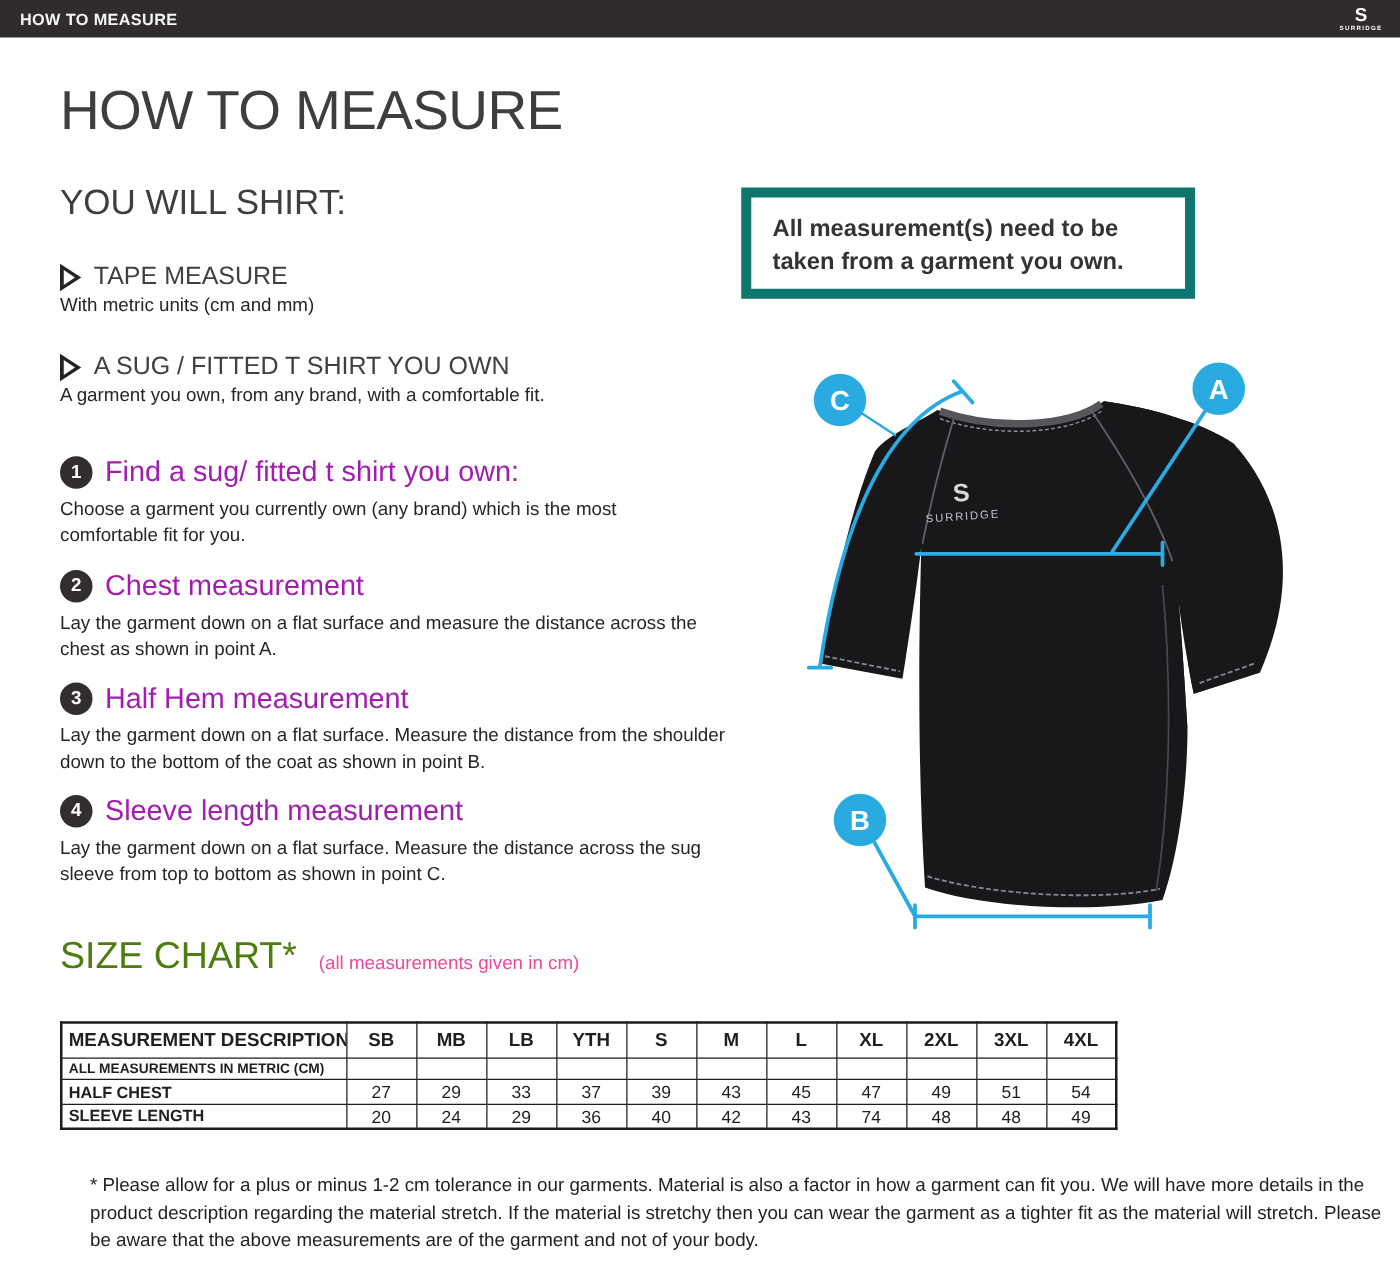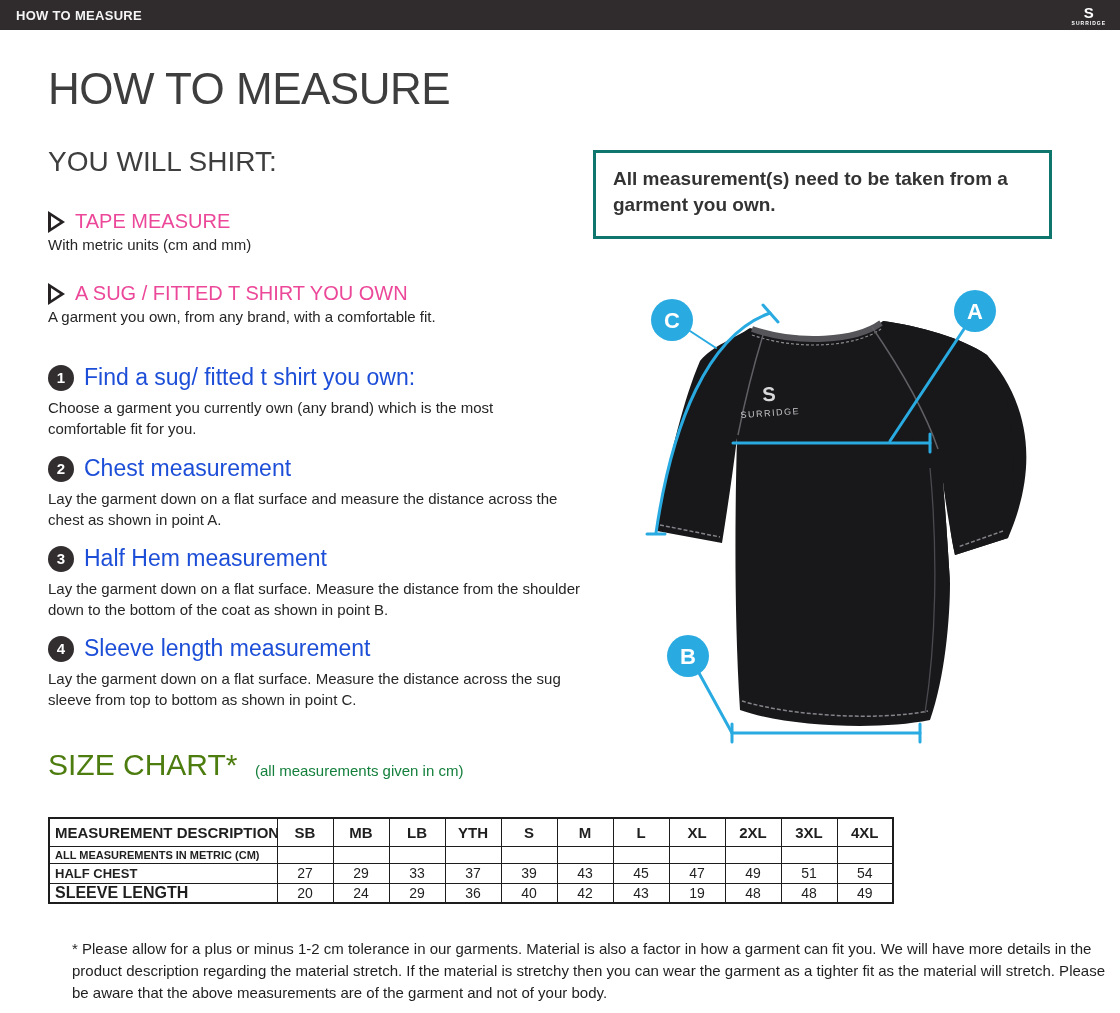--- a/index.html
+++ b/index.html
@@ -18,41 +18,41 @@
   
   .page-title { position:absolute; left:48px; top:64px; font-size:44px; font-weight:500; color:#3e3e3e; letter-spacing:-0.5px; }
   .need-heading { position:absolute; left:48px; top:146px; font-size:28px; font-weight:500; color:#3e3e3e; }
 
   .need-item { position:absolute; left:48px; width:540px; }
   .need-item .row { display:flex; align-items:center; gap:10px; }
   .tri-icon { width:0; height:0; border-top:11px solid transparent; border-bottom:11px solid transparent;
               border-left:17px solid #262223; position:relative; }
   .tri-icon::after { content:""; position:absolute; left:-14px; top:-6px; width:0; height:0;
               border-top:6px solid transparent; border-bottom:6px solid transparent; border-left:9px solid #fff; }
-  .need-title { font-size:20px; color:#ec4899; }
+  .need-title { font-size:20px; color:#404040; }
   .need-desc { font-size:15px; color:#262626; margin-top:3px; }
 
   .step { position:absolute; left:48px; width:548px; }
   .step .row { display:flex; align-items:center; gap:10px; }
   .step-badge { width:26px; height:26px; border-radius:50%; background:#322e2f; color:#fff;
                 font-size:15px; font-weight:bold; display:flex; align-items:center; justify-content:center; flex:0 0 26px; }
-  .step-title { font-size:23px; color:#1d4ed8; }
+  .step-title { font-size:23px; color:#a21caf; }
   .step-desc { font-size:15px; color:#262626; margin-top:6px; line-height:1.4; }
 
   
-  .note-box { position:absolute; left:593px; top:150px; width:459px; height:89px; border:3px solid #0f766e;
+  .note-box { position:absolute; left:593px; top:150px; width:363px; height:89px; border:8px solid #0f766e;
               padding:13px 17px; }
   .note-text { font-size:19px; font-weight:bold; color:#333; line-height:1.35; }
 
   
   .figure { position:absolute; left:600px; top:283px; width:510px; height:482px; }
 
   
   .size-chart-heading { position:absolute; left:48px; top:748px; font-size:30px; font-weight:500; color:#4d7c0f; }
-  .size-chart-sub { position:absolute; left:255px; top:762px; font-size:15px; color:#15803d; }
+  .size-chart-sub { position:absolute; left:255px; top:762px; font-size:15px; color:#ec4899; }
 
   table.size-chart { position:absolute; left:48px; top:817px; width:846px; border-collapse:collapse;
                      border:2px solid #1d1d1d; table-layout:fixed; }
   table.size-chart th, table.size-chart td { border:1px solid #1d1d1d; text-align:center; color:#1f1f1f; overflow:hidden; white-space:nowrap; }
   table.size-chart th { font-size:15px; font-weight:bold; height:28px; }
   table.size-chart th.desc-col, table.size-chart td.desc-col { text-align:left; padding-left:5px; }
   tr.metric-row td { height:17px; font-size:11px; font-weight:bold; }
   tr.data-row td { height:20px; font-size:14px; }
 
   .footnote { position:absolute; left:48px; top:938px; width:1045px; font-size:15px; color:#1f1f1f; line-height:1.47;margin-left:24px; }
@@ -248,29 +248,29 @@
           <td>37</td>
           <td>39</td>
           <td>43</td>
           <td>45</td>
           <td>47</td>
           <td>49</td>
           <td>51</td>
           <td>54</td>
         </tr>
         <tr class="data-row">
-          <td class="desc-col" style="font-weight: bold; font-size: 16px;">SLEEVE LENGTH</td>
+          <td class="desc-col" style="font-weight: bold; font-size: 13px;">SLEEVE LENGTH</td>
           <td>20</td>
           <td>24</td>
           <td>29</td>
           <td>36</td>
           <td>40</td>
           <td>42</td>
           <td>43</td>
-          <td>19</td>
+          <td>74</td>
           <td>48</td>
           <td>48</td>
           <td>49</td>
         </tr>
       </tbody>
   </table>
 
   <p class="footnote">* Please allow for a plus or minus 1-2 cm tolerance in our garments. Material is also a factor in how a garment can fit you. We will have more details in the product description regarding the material stretch.  If the material is stretchy then you can wear the garment as a tighter fit as the material will stretch.  Please be aware that the above measurements are of the garment and not of your body.</p>
 
 </div>

